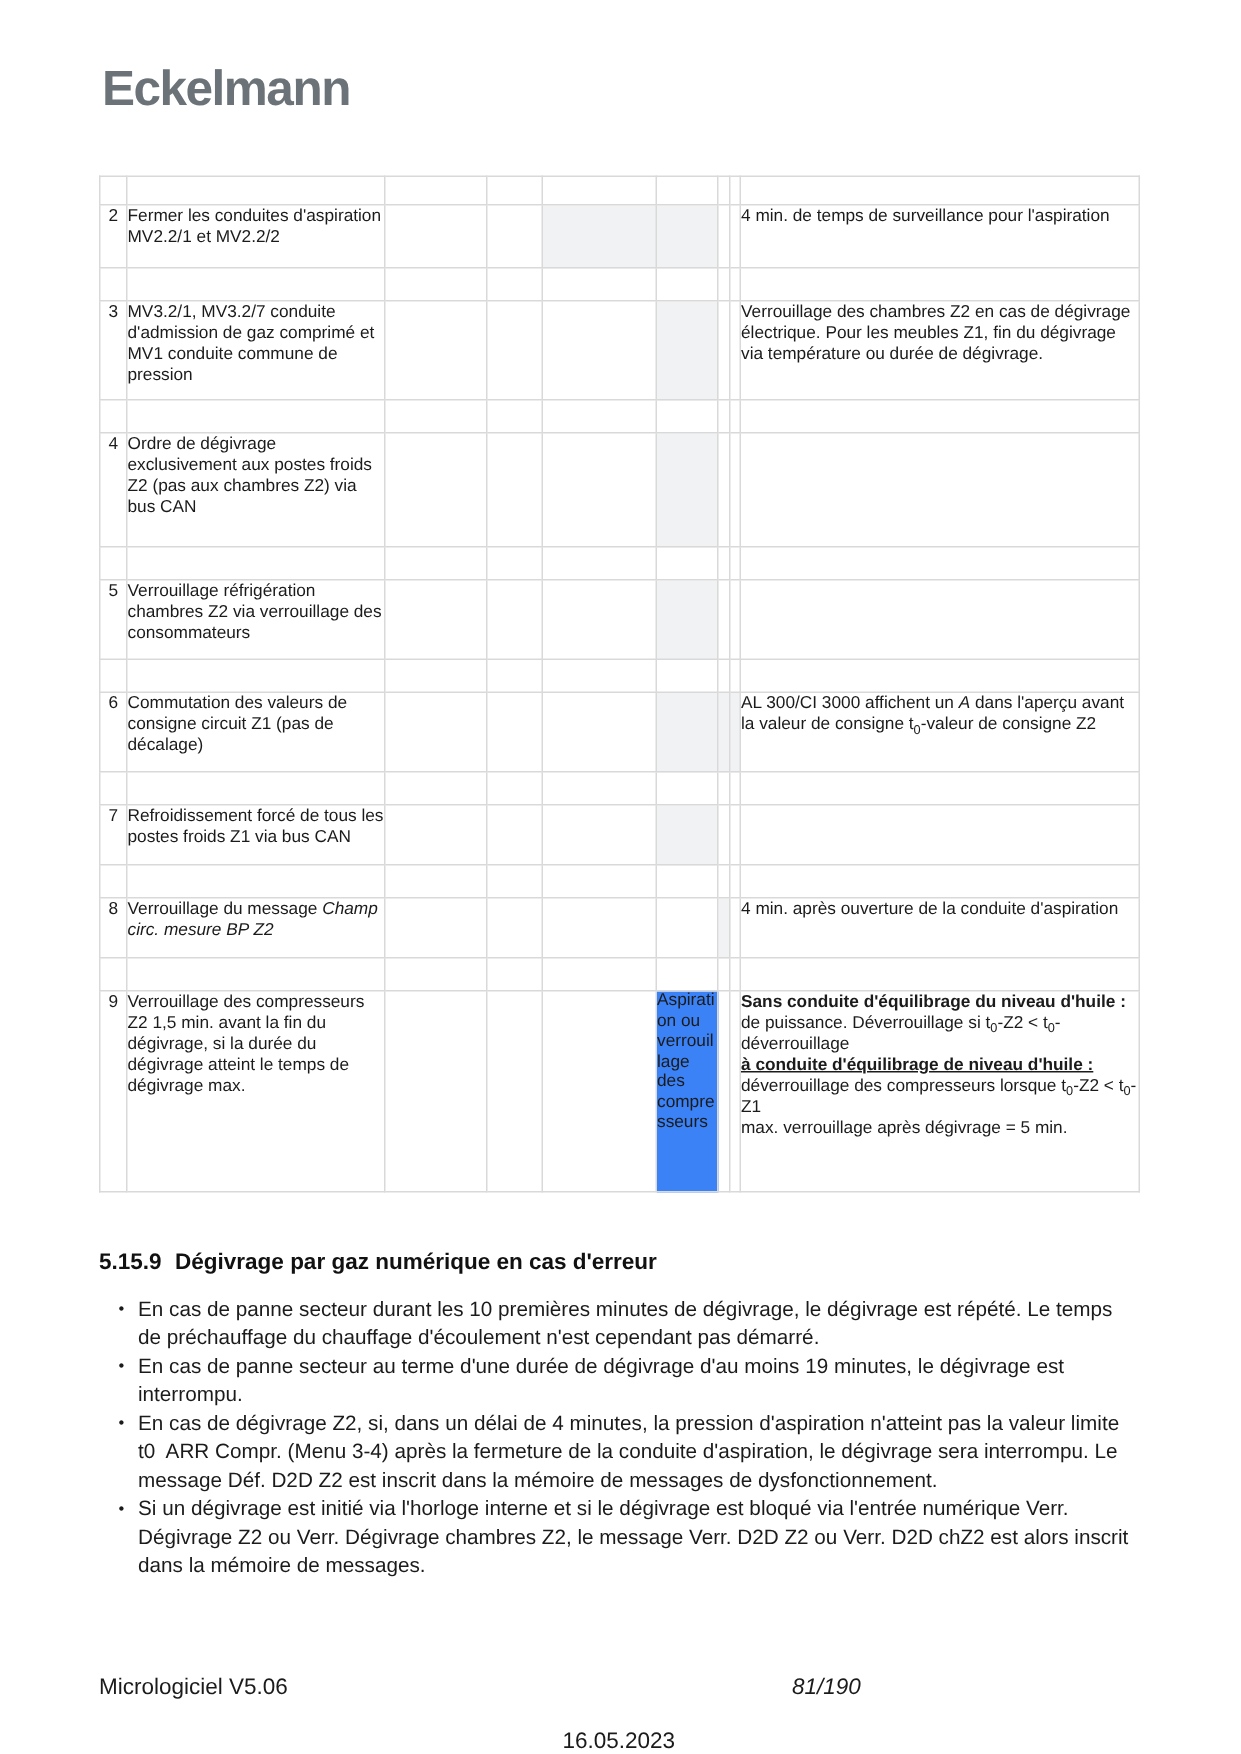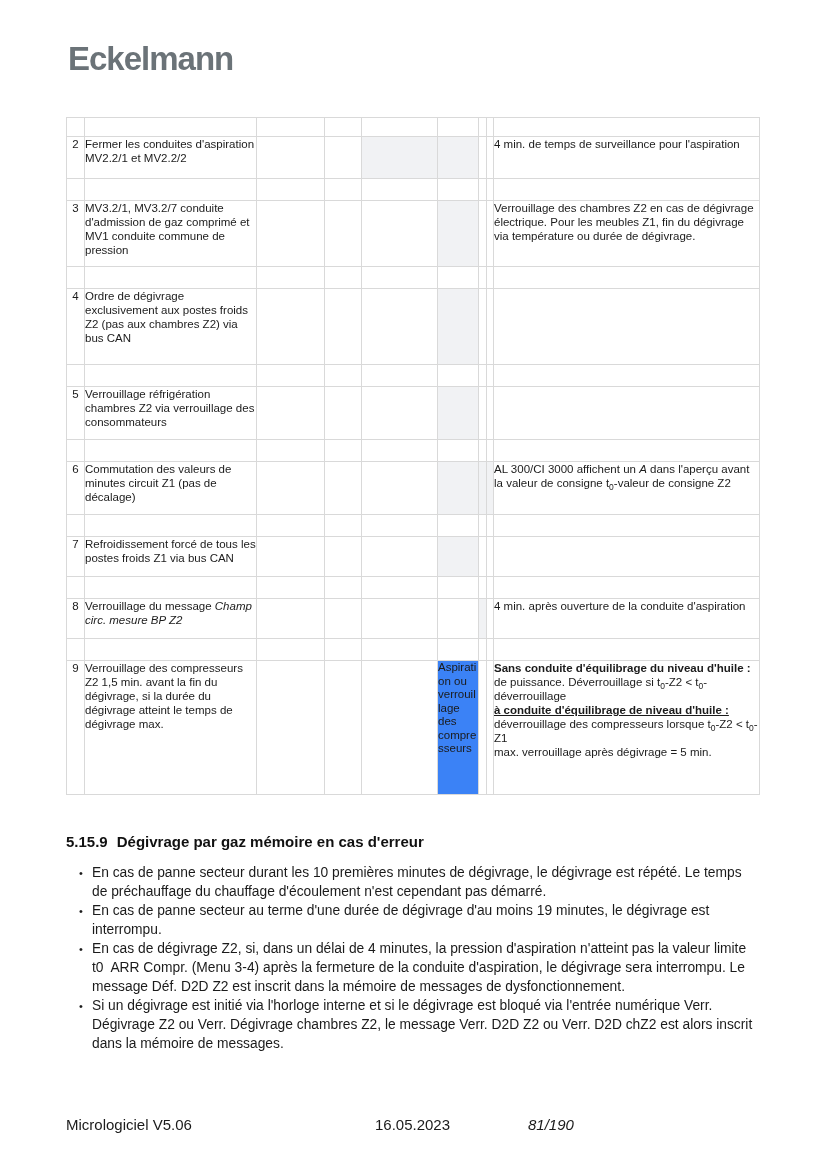--- a/index.html
+++ b/index.html
@@ -36,21 +36,21 @@
 
   .bullets { margin-top:13px; list-style:none; font-size:13.8px; line-height:19px; }
   .bullets li { display:flex; }
   .bullets .dot { width:13px; flex:0 0 13px; margin-left:13px; font-size:11px;
                   padding-top:1px; }
   .bullets .btxt { flex:1; max-width:665px; }
 
   .footer { position:absolute; left:66px; top:1116px; width:693px; display:flex;
             font-size:15px; color:#1b1b1b; }
   .footer .f-left { flex:1; text-align:left; }
-  .footer .f-center { flex:1; text-align:center; }
+  .footer .f-center { flex:1; text-align:center;margin-top:36px; }
   .footer .f-right { flex:1; text-align:left;font-style:italic; }
 </style>
 </head>
 <body>
 
 <div class="page">
 
   <div class="logo">Eckelmann</div>
 
   <div class="content">
@@ -172,21 +172,21 @@
             <td></td>
             <td></td>
             <td></td>
             <td></td>
             <td></td>
             <td></td>
       </tr>
 
       <tr class="r6">
         <td class="num">6</td>
-        <td class="desc">Commutation des valeurs de minutes circuit Z1 (pas de décalage)</td>
+        <td class="desc">Commutation des valeurs de consigne circuit Z1 (pas de décalage)</td>
         <td></td>
         <td></td>
         <td></td>
         <td class="g"></td>
         <td class="g"></td>
         <td class="g"></td>
         <td class="cmt"><span>AL 300/CI 3000 affichent un </span><span class="it">A</span><span> dans l'aperçu avant la valeur de consigne t</span><sub>0</sub><span>-valeur de consigne Z2</span></td>
       </tr>
 
       <tr class="h-sp">
@@ -263,21 +263,21 @@
           <div><span>de puissance. Déverrouillage si t</span><sub>0</sub><span>-Z2 &lt; t</span><sub>0</sub><span>-déverrouillage</span></div>
           <div class="boldu">à conduite d'équilibrage de niveau d'huile :</div>
           <div><span>déverrouillage des compresseurs lorsque t</span><sub>0</sub><span>-Z2 &lt; t</span><sub>0</sub><span>-Z1</span></div>
           <div>max. verrouillage après dégivrage = 5 min.</div>
         </td>
       </tr>
     </tbody>
       </table>
 
     <div class="section-heading">
-      <span class="sec-num">5.15.9</span><span>Dégivrage par gaz mémoire en cas d'erreur</span>
+      <span class="sec-num">5.15.9</span><span>Dégivrage par gaz numérique en cas d'erreur</span>
     </div>
 
     <ul class="bullets">
       <li>
           <span class="dot">•</span>
           <span class="btxt">En cas de panne secteur durant les 10 premières minutes de dégivrage, le dégivrage est répété. Le temps de préchauffage du chauffage d'écoulement n'est cependant pas démarré.</span>
         </li>
       <li>
           <span class="dot">•</span>
           <span class="btxt">En cas de panne secteur au terme d'une durée de dégivrage d'au moins 19 minutes, le dégivrage est interrompu.</span>

